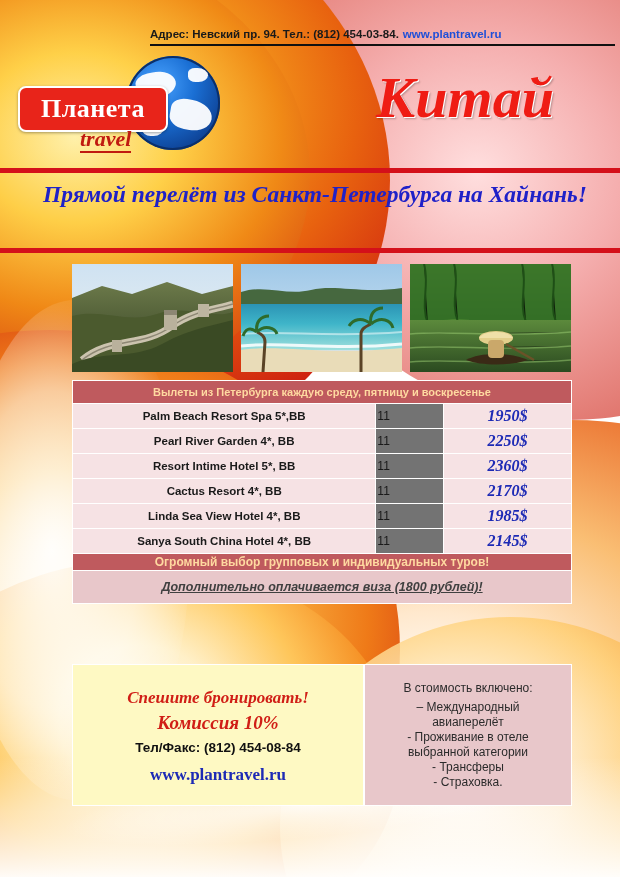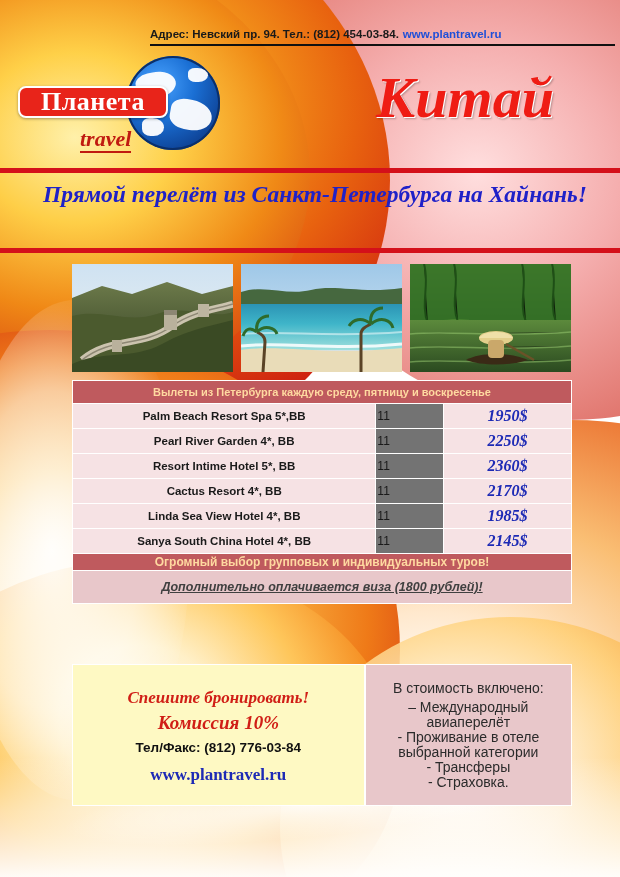--- a/index.html
+++ b/index.html
@@ -99,21 +99,21 @@
     overflow:hidden;
   }
   .globe .land {
     position:absolute; background:#ffffff; opacity:.95; border-radius:40% 60% 55% 45%;
   }
   .globe .l1 { left:10px; top:16px; width:40px; height:26px; transform:rotate(-12deg); }
   .globe .l2 { left:44px; top:44px; width:42px; height:30px; transform:rotate(10deg); }
   .globe .l3 { left:16px; top:62px; width:22px; height:18px; }
   .globe .l4 { left:62px; top:12px; width:20px; height:14px; }
   .logo-plate {
-    position:absolute; left:0; top:34px; width:150px; height:32px;
+    position:absolute; left:0; top:34px; width:150px; height:46px;
     background:#e8241a; border:2px solid #ffffff; border-radius:8px;
     box-shadow: 0 1px 3px rgba(0,0,0,.35);
     display:flex; align-items:center; justify-content:center;
   }
   .logo-plate span {
     color:#fff; font-weight:bold; font-size:26px; letter-spacing:.5px;
     font-family:"Liberation Serif", serif;
   }
   .logo-travel {
     position:absolute; left:62px; top:74px; font-size:22px; font-weight:bold;
@@ -203,21 +203,21 @@
     font-family:"Liberation Serif", serif; margin-bottom:6px;
   }
   .bl .phone { color:#111; font-weight:bold; font-size:13.5px; margin-bottom:10px; }
   .bl .site2 {
     color:#1d2ab5; font-weight:bold; font-size:17px;
     font-family:"Liberation Serif", serif;
   }
   .br {
     width:220px; background:#e8c7ca; border:1px solid #ffffff;
     display:flex; flex-direction:column; align-items:center; justify-content:center;
-    font-size:14px; color:#2b2b2b; line-height:15px; text-align:center; padding:12px;
+    font-size:12px; color:#2b2b2b; line-height:15px; text-align:center; padding:20px;
   }
   .br .hdr { margin-bottom:4px; }
 </style>
 </head>
 <body>
 
 <div class="bg-wrap">
   <div class="bg-base"></div>
   <div class="swirl-r1"></div>
   <div class="swirl1"></div>
@@ -395,21 +395,21 @@
           <u>Дополнительно оплачивается виза (1800 рублей)!</u>
         </td>
       </tr>
     </tbody>
   </table>
 
   <div class="bottom">
     <div class="bl">
       <div class="hurry">Спешите бронировать!</div>
       <div class="comm">Комиссия 10%</div>
-      <div class="phone">Тел/Факс: (812) 776-03-84</div>
+      <div class="phone">Тел/Факс: (812) 454-08-84</div>
       <div class="site2">www.plantravel.ru</div>
     </div>
     <div class="br">
       <div class="hdr">В стоимость включено:</div>
       <div>– Международный авиаперелёт</div>
       <div>- Проживание в отеле выбранной категории</div>
       <div>- Трансферы</div>
       <div>- Страховка.</div>
     </div>
   </div>

